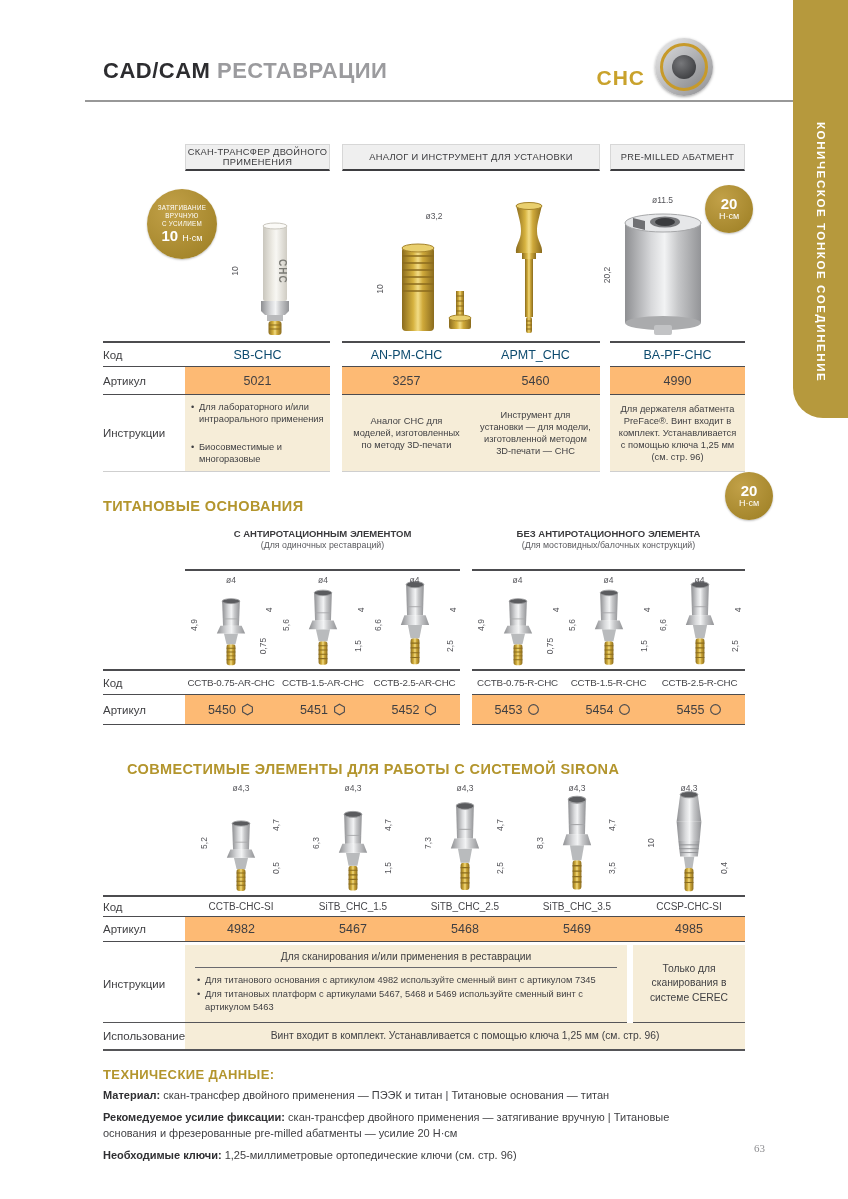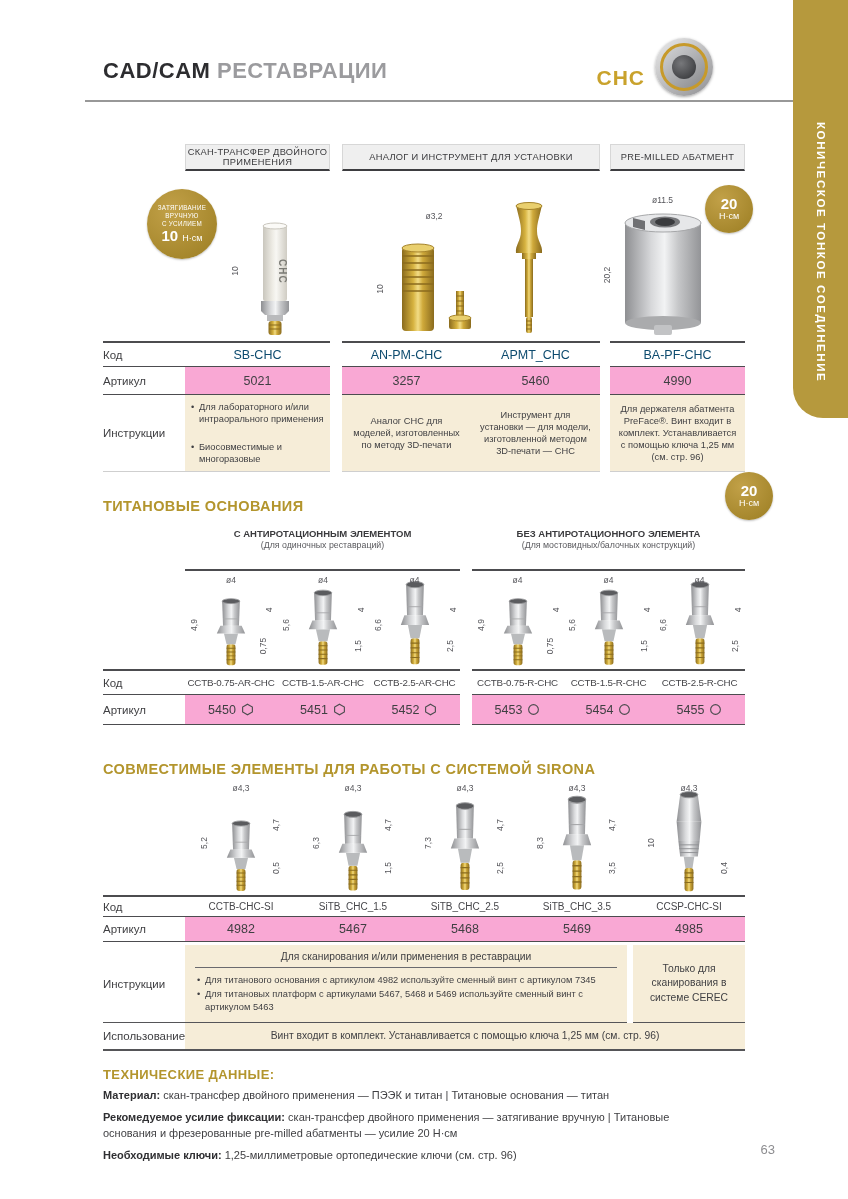--- a/index.html
+++ b/index.html
@@ -70,21 +70,21 @@
   .badge-tihead { position:absolute; right:-28px; top:-16px; }
 
   
   .row-code > div { border-top:2px solid #4c4c4f; border-bottom:1.5px solid #4c4c4f;
     display:flex; align-items:center; justify-content:center; }
   .row-sku  > div { border-bottom:1.8px solid #4c4c4f; display:flex; align-items:center; justify-content:center; }
   .row-instr > div { display:flex; align-items:center; justify-content:center; border-bottom:1.5px solid #cfcfcf; }
   .lbl { justify-content:flex-start !important; font-size:11.5px; color:#3f3f42; background:#fff !important; }
   .code-val { font-size:12.5px; color:#0c4a6e; }
   .code-sm  { font-size:9.8px; color:#46464a; letter-spacing:-0.2px; }
-  .sku-bg { background:#f9a8d4; font-size:12.5px; color:#3f3f42; gap:5px; }
+  .sku-bg { background:#fdba74; font-size:12.5px; color:#3f3f42; gap:5px; }
   .note-bg { background:#f6edd8; }
   .h-code { height:26px; } .h-sku { height:28px; }
   .instr-txt { font-size:9.3px; line-height:1.3; text-align:center; padding:6px 8px; color:#3f3f42; }
   .instr-bullets { font-size:9.3px; line-height:1.3; padding:6px 6px 6px 14px; color:#3f3f42;
     display:flex; flex-direction:column; justify-content:center; gap:16px; text-align:left; }
   .instr-bullets span { display:block; position:relative; }
   .instr-bullets span::before { content:"•"; position:absolute; left:-8px; }
   .row-instr-top { min-height:64px; }
 
   
@@ -97,21 +97,21 @@
   .ti-products { height:94px; margin-top:4px; }
   .ti-fig-cell { position:relative; display:flex; align-items:flex-end; justify-content:center; }
   .ti-fig { position:relative; height:100%; width:100%; display:flex; align-items:flex-end; justify-content:center; }
   .d-total { left:calc(50% - 43px); bottom:42%; }
   .d-post  { right:calc(50% - 41px); bottom:58%; }
   .d-cuff  { right:calc(50% - 41px); bottom:20%; }
   .h-sku-ti { height:30px; }
   .shape-icon { display:inline-block; line-height:0; }
 
   
-  .si-heading { margin-top:32px; height:24px; display:flex; align-items:center; }
+  .si-heading { margin-top:32px; height:24px; display:flex; align-items:center;margin-left:24px; }
   .si-products { height:112px; margin-top:2px; }
   .h-code-si { height:22px; } .h-sku-si { height:25px; }
   .code-si { font-size:10px; color:#46464a; }
   .si-instr { margin-top:3px; }
   .si-instr > div { border-bottom:1.5px solid #555558; }
   .si-main { padding:6px 10px 7px; display:flex; flex-direction:column; justify-content:center; }
   .si-main-top { font-size:10.3px; text-align:center; padding-bottom:5px; border-bottom:1.2px solid #6a6a6e; }
   .si-main-bullets { margin-top:6px; font-size:9.3px; line-height:1.45; padding-left:10px; }
   .si-main-bullets span { display:block; position:relative; }
   .si-main-bullets span::before { content:"•"; position:absolute; left:-8px; }
@@ -121,21 +121,21 @@
   .si-usage { height:28px; }
   .usage-txt { font-size:10.3px; display:flex; align-items:center; justify-content:center; }
   .si-instr .lbl, .si-usage .lbl { display:flex; align-items:center; }
 
   
   .tech { margin-top:16px; }
   .tech h3 { margin-bottom:6px; }
   .tech p { font-size:11px; line-height:1.4; margin-bottom:7px; color:#3f3f42; }
   .tech b { color:#2f2f32; }
 
-  .pagenum { position:absolute; right:73px; top:1142px; font-size:13px; color:#8d8d90; }
+  .pagenum { position:absolute; right:83px; top:1142px; font-size:11px; color:#8d8d90;font-family:Liberation Serif, serif; }
 
   svg { display:block; }
   .svg-stretch { width:46px; }
 </style>
 </head>
 <body>
 
 <svg width="0" height="0" style="position:absolute" aria-hidden="true">
   <defs>
     <linearGradient id="gradGold" x1="0" y1="0" x2="1" y2="0">

